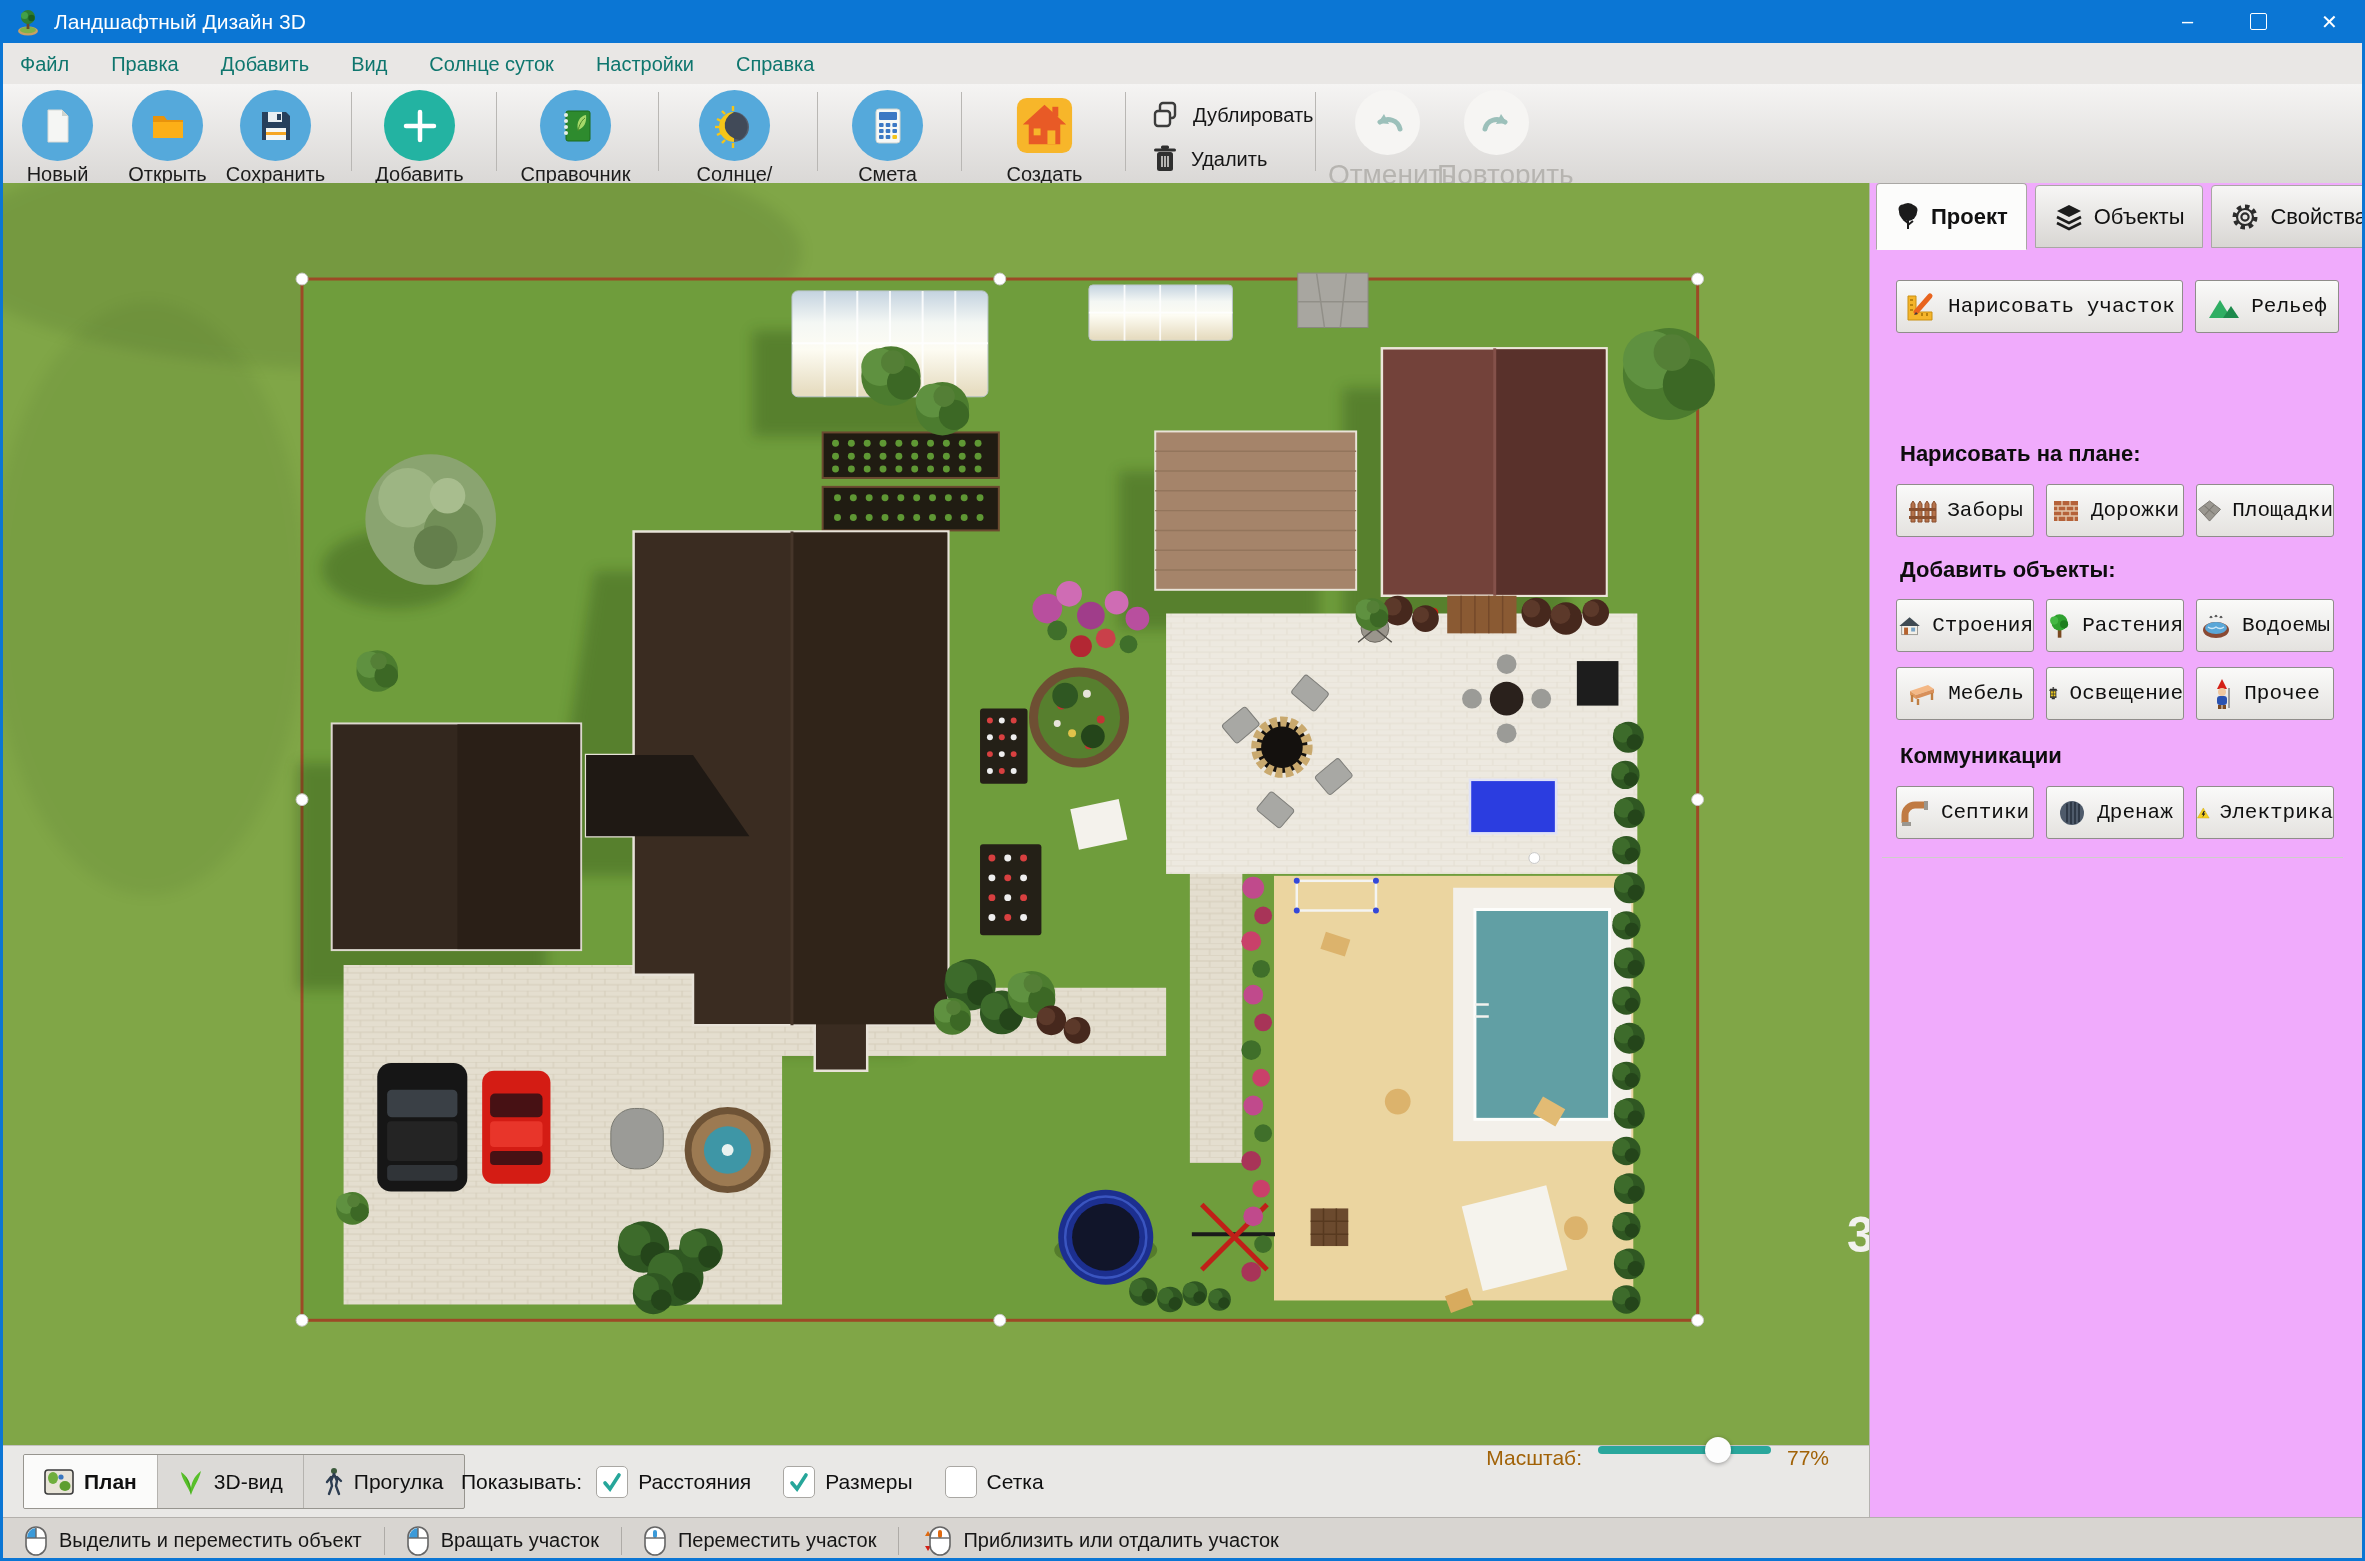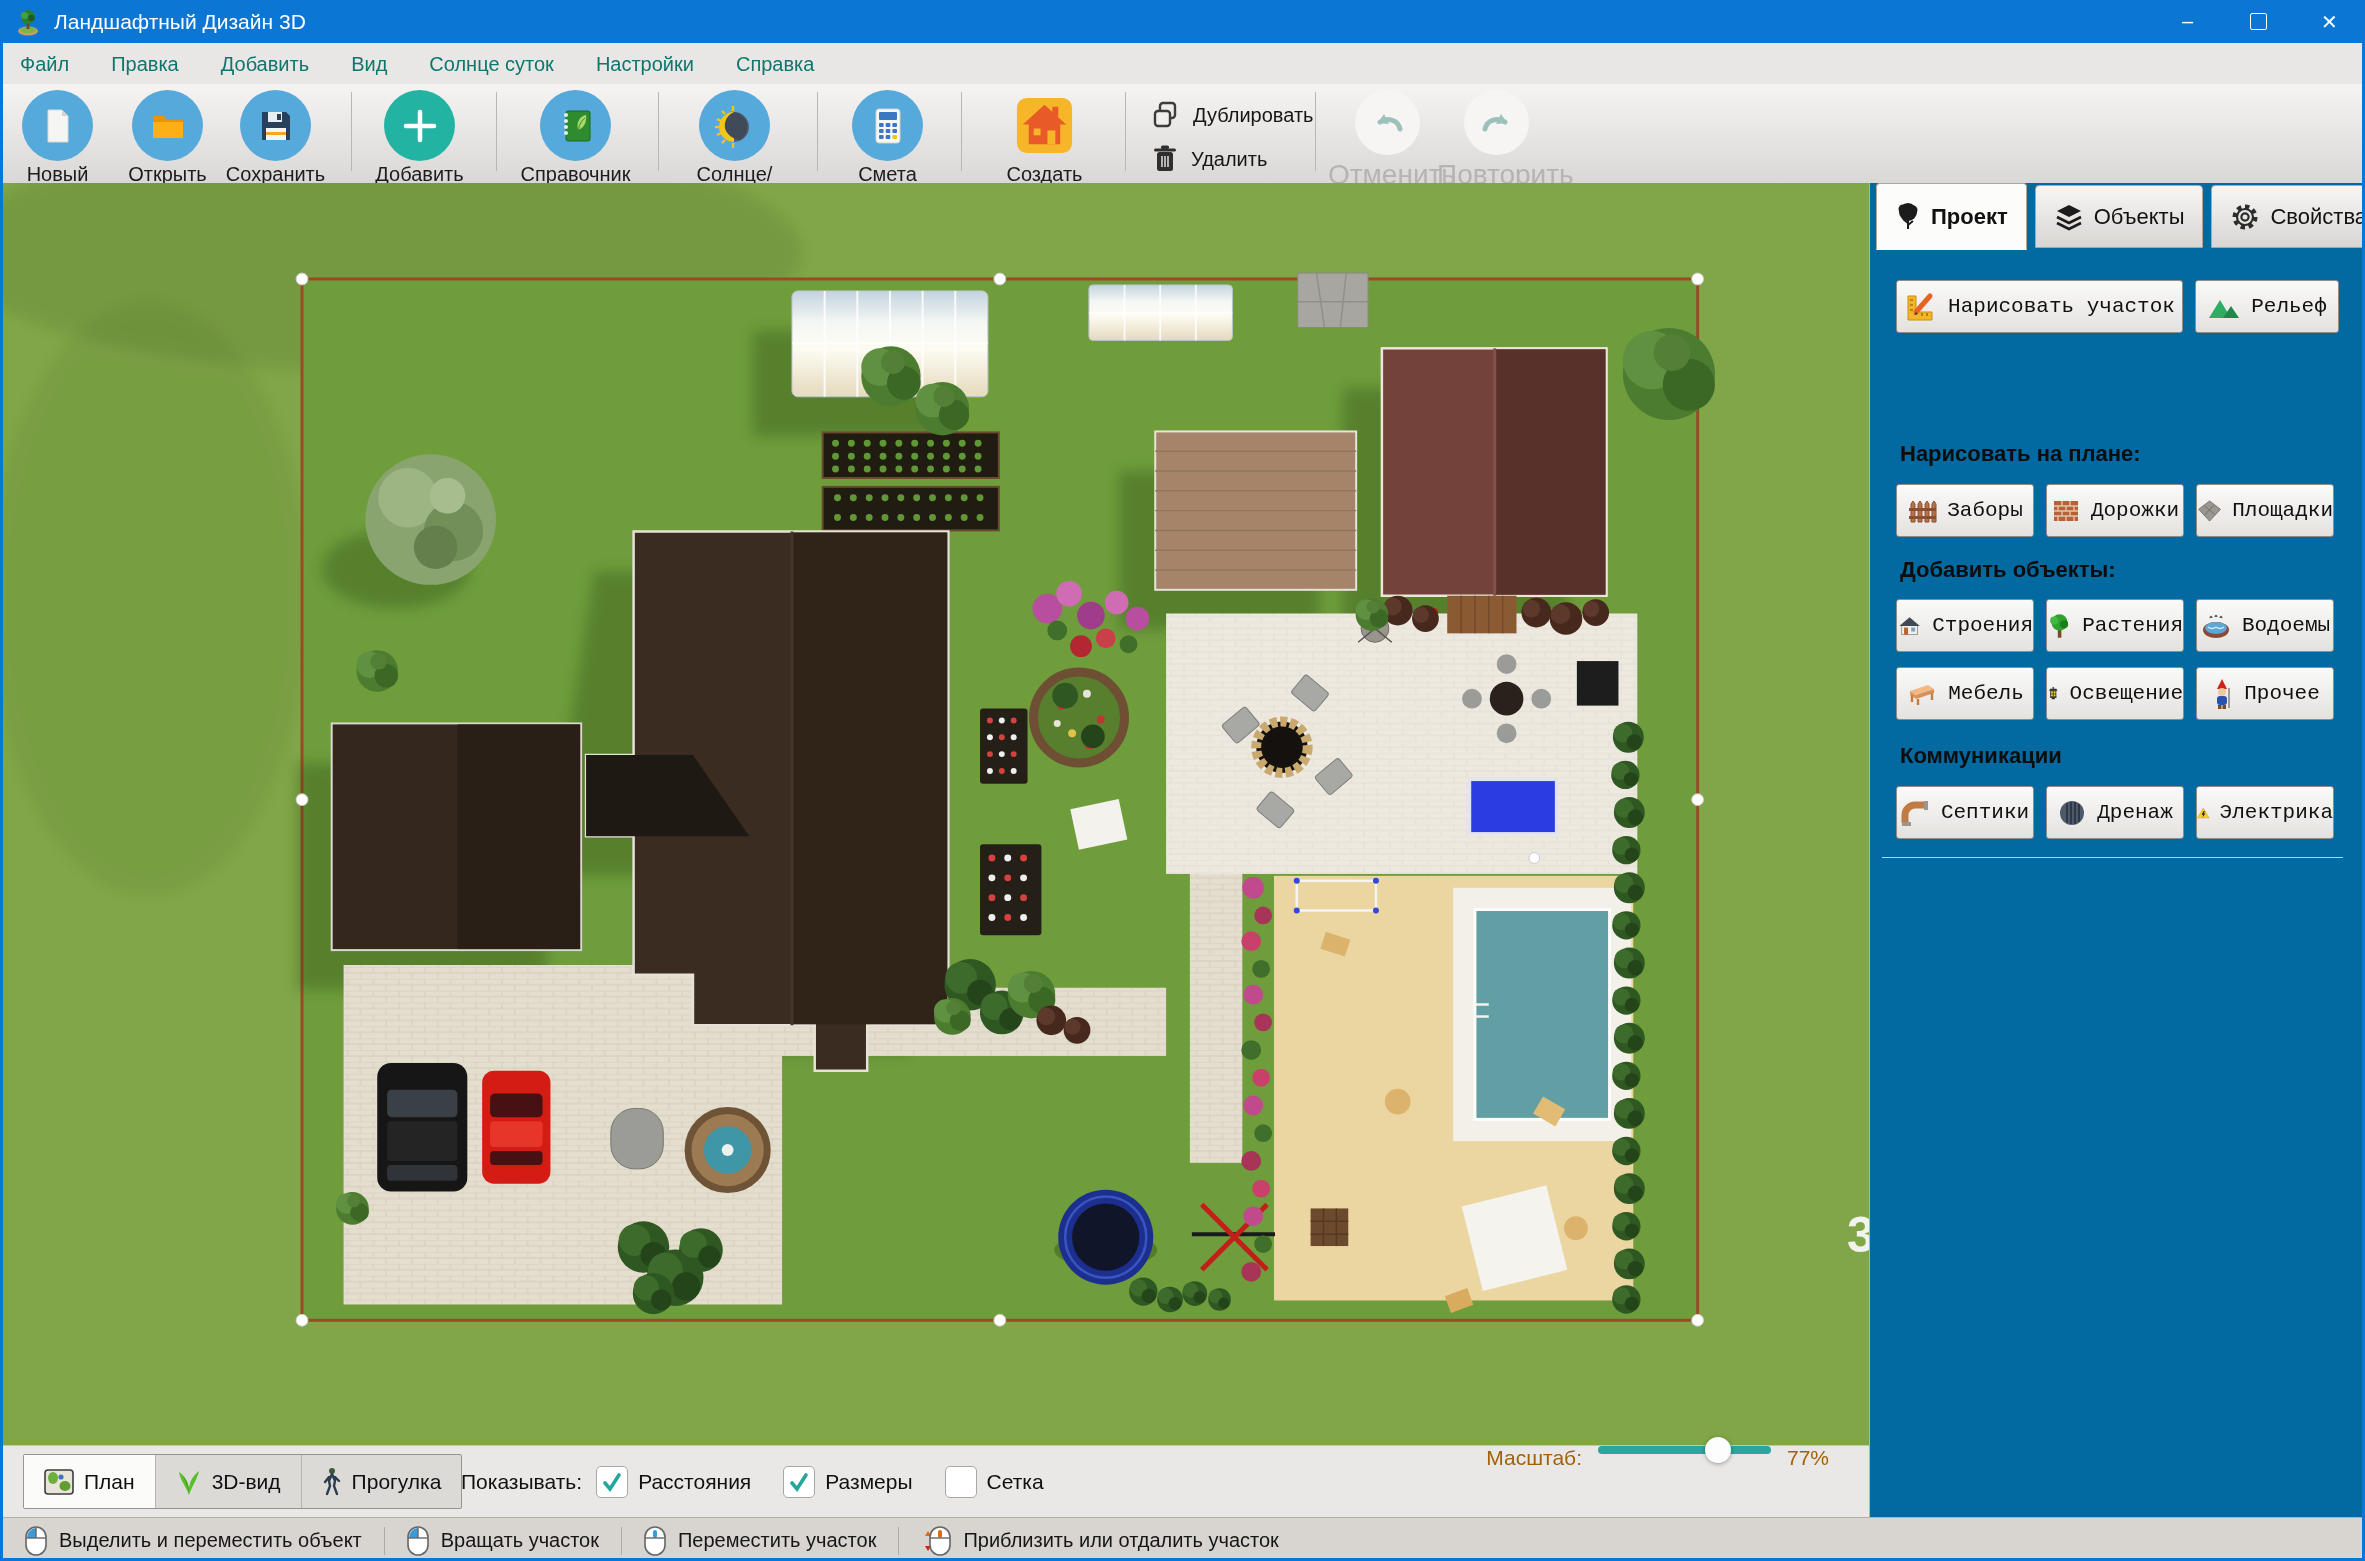--- a/index.html
+++ b/index.html
@@ -27,21 +27,21 @@
   .blue{background:#55a9db;} .teal{background:#23b3a2;}
   .tsep{position:absolute;top:8px;width:1px;height:79px;background:#b9b7b4;}
   .editcol{position:absolute;left:1148px;top:12px;}
   .editrow{display:flex;align-items:center;gap:12px;height:38px;font-size:20px;color:#161616;}
   .undo{position:absolute;top:6px;width:119px;text-align:center;}
   .undo .circ{width:65px;height:65px;border-radius:50%;background:#f6f5f3;margin:0 auto;display:flex;align-items:center;justify-content:center;}
   .undo .lbl{font-size:28px;color:#b6b4b0;margin-top:4px;}
   
   .canvas{position:absolute;left:0px;top:183px;width:1869px;height:1262px;overflow:hidden;background:#80a647;}
   
-  .sidebar{position:absolute;left:1869px;top:183px;width:493px;height:1334px;background:#0369a1;
+  .sidebar{position:absolute;left:1869px;top:183px;width:493px;height:1334px;background:#f0abfc;
            border-left:1px solid #b5b3b0;}
   .tabs{position:absolute;left:6px;top:2px;display:flex;gap:8px;}
   .tab{height:61px;display:flex;align-items:center;justify-content:center;gap:10px;font-size:22px;color:#111;
        border:1px solid #a9a7a4;border-radius:4px 4px 0 0;background:linear-gradient(#f7f6f5,#d8d6d3);padding:0 18px;}
   .tab.active{background:#fcfcfb;border-bottom-color:#fcfcfb;height:65px;margin-top:-2px;font-weight:bold;}
   .panel{position:absolute;left:0;top:65px;width:493px;bottom:0;}
   .bigbtns{position:absolute;left:26px;top:32px;display:flex;gap:12px;}
   .sbtn{display:flex;align-items:center;justify-content:center;gap:10px;height:51px;font-size:21px;color:#101010;
         background:linear-gradient(#fafaf9,#e4e2df);border:1px solid #8f8d8a;border-radius:3px;font-family:Liberation Mono, monospace;}
   .sbtn.w-big{width:285px;} .sbtn.w-sm{width:142px;}
@@ -49,21 +49,21 @@
   .srow{position:absolute;left:26px;display:flex;gap:12px;align-items:flex-end;}
   .sbtn.w3{width:136px;}
   .sdivider{position:absolute;left:12px;width:461px;height:1px;background:#cfcdca;}
   
   .bottombar{position:absolute;left:0;top:1445px;width:1869px;height:71px;background:#e9e8e6;
              border-top:1px solid #c4c2bf;}
   .viewtabs{position:absolute;left:23px;top:8px;height:53px;display:flex;border:1px solid #97958f;
             background:#dcdad7;border-radius:2px;overflow:hidden;}
   .vtab{display:flex;align-items:center;gap:10px;padding:0 20px;font-size:21px;color:#101010;border-right:1px solid #b5b3af;}
   .vtab:last-child{border-right:none;}
-  .vtab.active{background:#fbfbfa;font-weight:normal;}
+  .vtab.active{background:#fbfbfa;font-weight:bold;}
   .showgroup{position:absolute;left:461px;top:0;height:71px;display:flex;align-items:center;gap:14px;font-size:21px;color:#101010;}
   .cbx{width:30px;height:30px;border:1px solid #a9a7a3;border-radius:5px;background:#fff;display:flex;align-items:center;justify-content:center;}
   .cbitem{display:flex;align-items:center;gap:10px;margin-right:18px;}
   .scalegroup{position:absolute;right:40px;top:0;height:71px;display:flex;align-items:flex-start;gap:16px;font-size:21px;color:#a16207;}
   .track{position:relative;width:173px;height:8px;border-radius:4px;background:#2aa79c;}
   .thumb{position:absolute;top:-9px;width:26px;height:26px;border-radius:50%;background:#fdfdfd;
          box-shadow:0 1px 4px rgba(0,0,0,.35);}
   
   .statusbar{position:absolute;left:0;top:1517px;width:2365px;height:45px;background:#d8d5d1;
              border-top:1px solid #b3b0ac;display:flex;align-items:center;}

